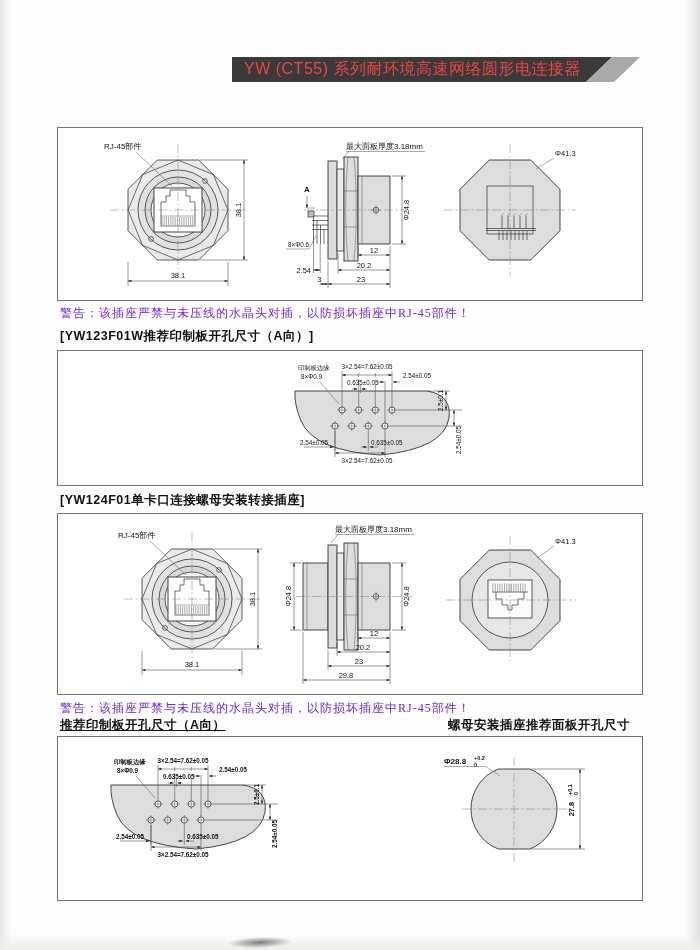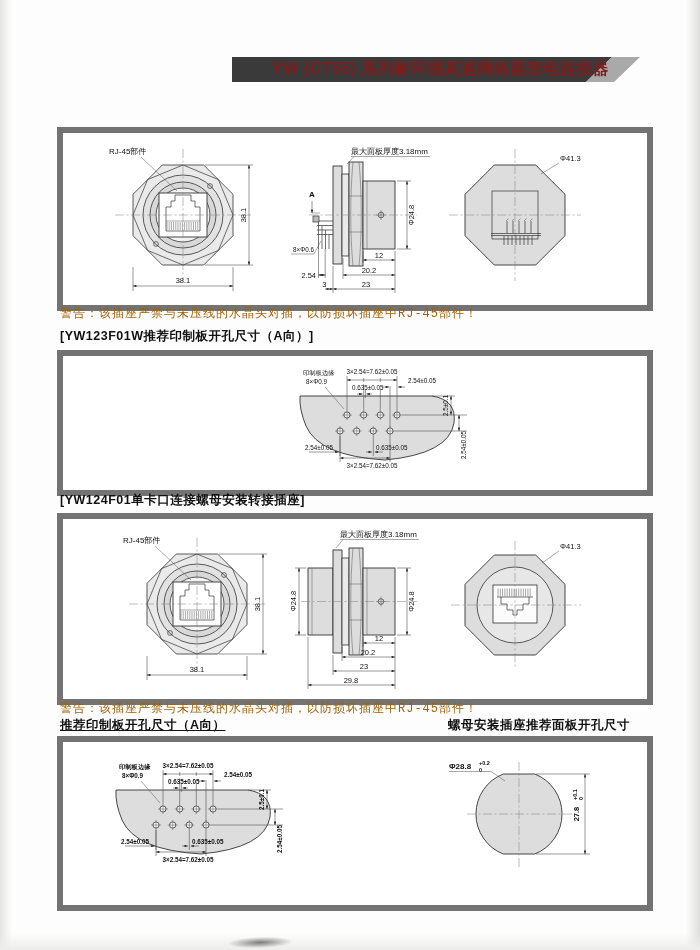--- a/index.html
+++ b/index.html
@@ -6,26 +6,26 @@
   .page{position:relative;width:700px;height:950px;background:#fdfdfd;overflow:hidden;
         font-family:"Liberation Sans",sans-serif;color:#111;}
   .edge-l{position:absolute;left:0;top:0;width:12px;height:950px;
           background:linear-gradient(to right,#e4e4e2,rgba(255,255,255,0));}
   .edge-r{position:absolute;right:0;top:0;width:14px;height:950px;
           background:linear-gradient(to left,#dededc,rgba(255,255,255,0));}
   .edge-b{position:absolute;left:0;bottom:0;width:700px;height:16px;
           background:linear-gradient(to top,#ededeb,rgba(255,255,255,0));}
   .banner{position:absolute;left:230px;top:56px;width:416px;height:27px;}
   .banner svg{position:absolute;left:0;top:0;}
-  .banner .txt{position:absolute;left:14px;top:3px;font-size:16px;font-weight:bold;color:#7f1d1d;
-               letter-spacing:.5px;white-space:nowrap;margin-left:28px;}
+  .banner .txt{position:absolute;left:14px;top:3px;font-size:16px;font-weight:normal;color:#ef4444;
+               letter-spacing:.5px;white-space:nowrap;}
   .sec-title{position:absolute;font-size:12.5px;font-weight:bold;letter-spacing:.5px;white-space:nowrap;}
-  .warning{position:absolute;font-size:12px;font-family:Liberation Mono, monospace;color:#a16207;
+  .warning{position:absolute;font-size:12px;font-family:Liberation Serif, serif;color:#6d28d9;
            letter-spacing:1px;white-space:nowrap;}
-  .panel{position:absolute;background:#fff;border:6px solid #737373;}
+  .panel{position:absolute;background:#fff;border:1px solid #737373;}
   .smudge{position:absolute;left:228px;top:937px;width:64px;height:11px;transform:rotate(-2deg);
           background:radial-gradient(ellipse at center,rgba(45,45,45,.6),rgba(45,45,45,0) 72%);}
   svg .s7{stroke:#333;stroke-width:.7;fill:none;}
   svg .f1{fill:#dddddd;stroke:#333;stroke-width:.9;}
   svg .f2{fill:#eaeaea;stroke:#333;stroke-width:.8;}
   svg .fw{fill:#fcfcfc;stroke:#333;stroke-width:.8;}
   svg .cl{stroke:#888;stroke-width:.55;fill:none;stroke-dasharray:9 2.5 2 2.5;}
   svg .dim{stroke:#444;stroke-width:.55;fill:none;}
   svg .thin{stroke:#555;stroke-width:.5;fill:none;}
   svg text{fill:#111;font-size:7.5px;font-family:"Liberation Sans",sans-serif;}

